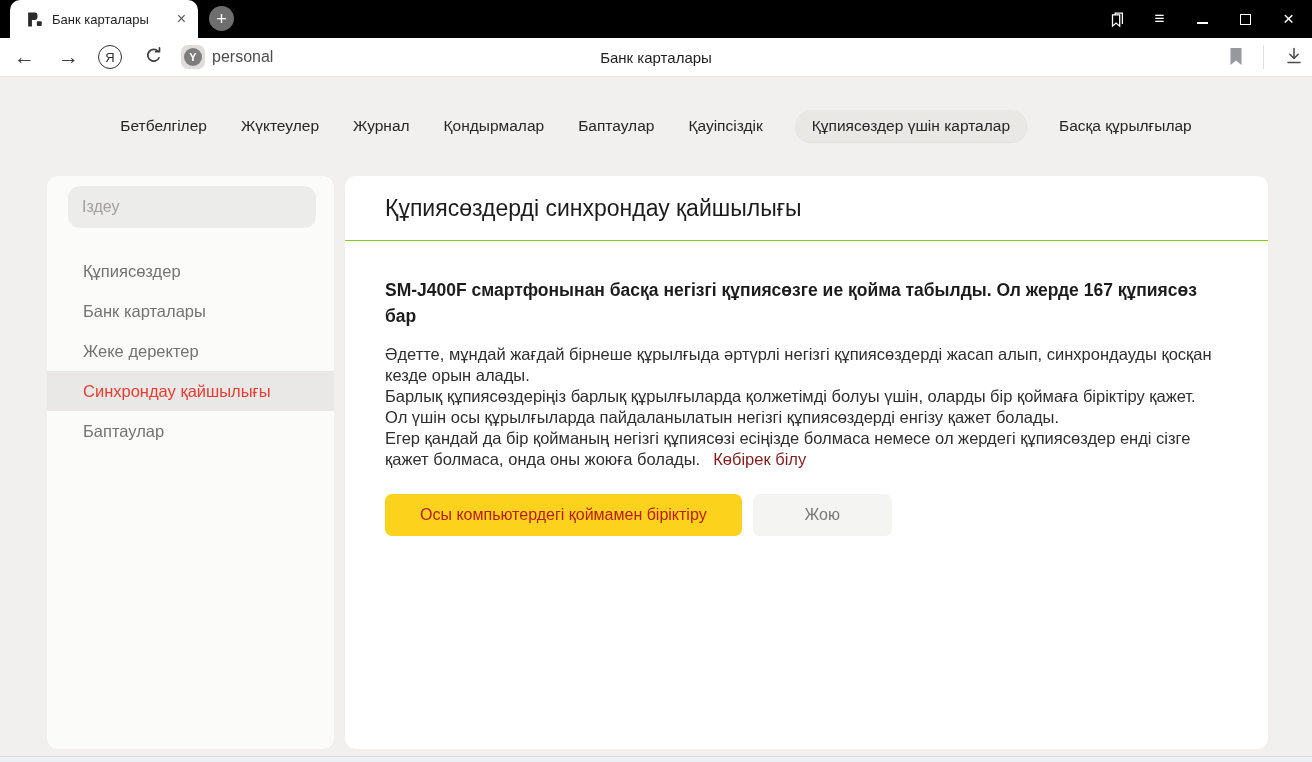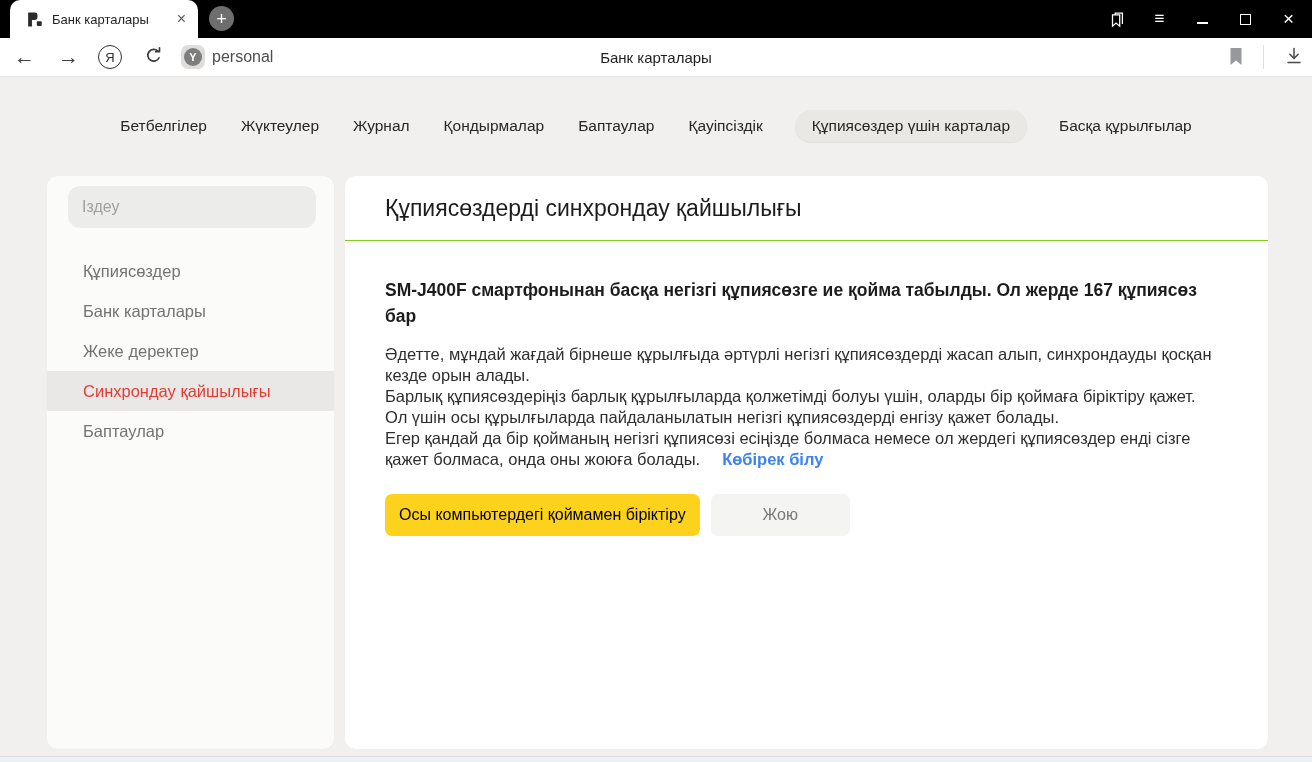--- a/index.html
+++ b/index.html
@@ -70,25 +70,25 @@
 
   
   .main{position:absolute;left:345px;top:176px;width:923px;height:573px;background:#fff;
         border-radius:10px;box-shadow:0 0 1px rgba(0,0,0,0.06);box-sizing:border-box;}
   .main-header{height:64px;display:flex;align-items:center;padding:0 40px;
                border-bottom:1px solid #84cc16;}
   .main-header h1{margin:0;font-size:23px;font-weight:400;color:#1c1c1c;}
   .main-body{padding:36px 56px 0 40px;}
   .subheading{font-size:17.5px;font-weight:bold;color:#1c1c1c;line-height:26px;margin-bottom:15px;}
   .para{font-size:16.5px;color:#2e2e2e;line-height:21px;}
-  .learn-link{color:#3b82f6;text-decoration:none;margin-left:22px;font-weight:bold;}
+  .learn-link{color:#7f1d1d;text-decoration:none;margin-left:13px;}
   .btn-row{margin-top:24px;display:flex;gap:11px;}
   .btn{height:42px;border:none;border-radius:7px;font-size:16px;font-family:inherit;
        display:flex;align-items:center;justify-content:center;cursor:default;}
-  .btn-primary{background:#fcd21c;color:#000000;padding:0 14px;}
+  .btn-primary{background:#fcd21c;color:#b91c1c;padding:0 35px;}
   .btn-secondary{background:#f4f4f2;color:#787876;width:139px;}
 
   .bottom-strip{position:absolute;left:0;right:0;bottom:0;height:5px;background:#edeff3;
                 border-top:1px solid #d9dce1;}
 </style>
 </head>
 <body>
 
 <div class="window">
 

